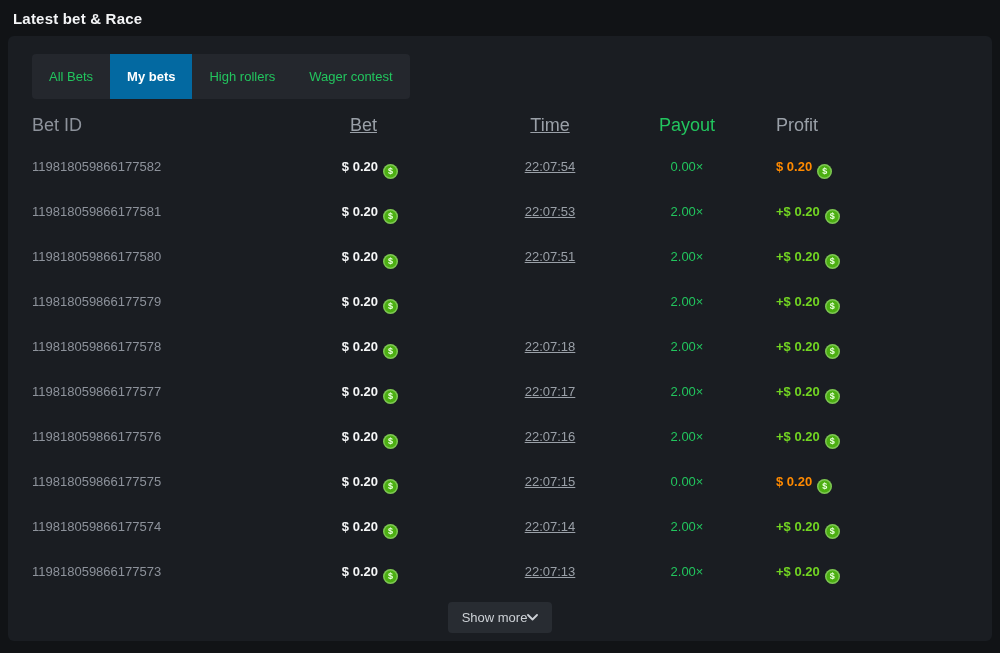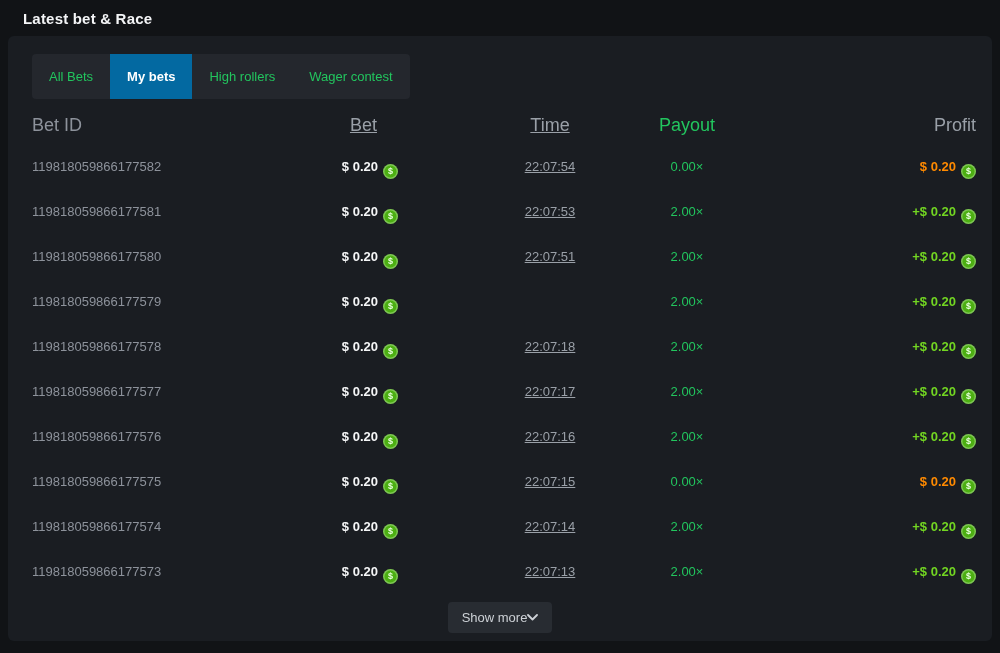--- a/index.html
+++ b/index.html
@@ -6,21 +6,21 @@
   html,body { width:1000px; height:653px; overflow:hidden; }
   body {
     background:#111316;
     font-family:"Liberation Sans", sans-serif;
     color:#e8eaed;
   }
   .page-title {
     color:#f4f5f7;
     font-size:15px;
     font-weight:700;
-    padding:10px 12px 9px 23px;
+    padding:10px 12px 9px 13px;
     letter-spacing:.2px;
   }
   .panel {
     margin:0 8px 8px 8px;
     height:605px;
     background:#1a1d22;
     border-radius:6px;
     padding:18px 16px 0 16px;
     position:relative;
   }
@@ -63,21 +63,21 @@
     top:0;
     line-height:45px;
     white-space:nowrap;
   }
   .hcell { line-height:20px; }
   .cell-id     { left:8px; color:#8d929b; }
   .cell-bet    { left:238px; width:136px; text-align:right; color:#f5f6f7; font-weight:700; }
   .hcell.cell-bet { padding-right:21px; font-weight:400; color:#9aa0a8;text-decoration:underline; }
   .cell-time   { left:376px; width:300px; text-align:center; color:#9aa0a8;text-decoration:underline; }
   .cell-payout { left:568px; width:190px; text-align:center; color:#22c55e; }
-  .cell-profit { left:752px; width:200px; text-align:right; }
+  .cell-profit { left:752px; width:200px; text-align:left; }
   .profit-win  { color:var(--win,#72d522); font-weight:700; }
   .profit-loss { color:var(--loss,#ff8a00); font-weight:700; }
   .coin {
     display:inline-flex;
     align-items:center;
     justify-content:center;
     width:15px; height:15px;
     margin-left:5px;
     border-radius:50%;
     background:var(--coin,#4caf12);

